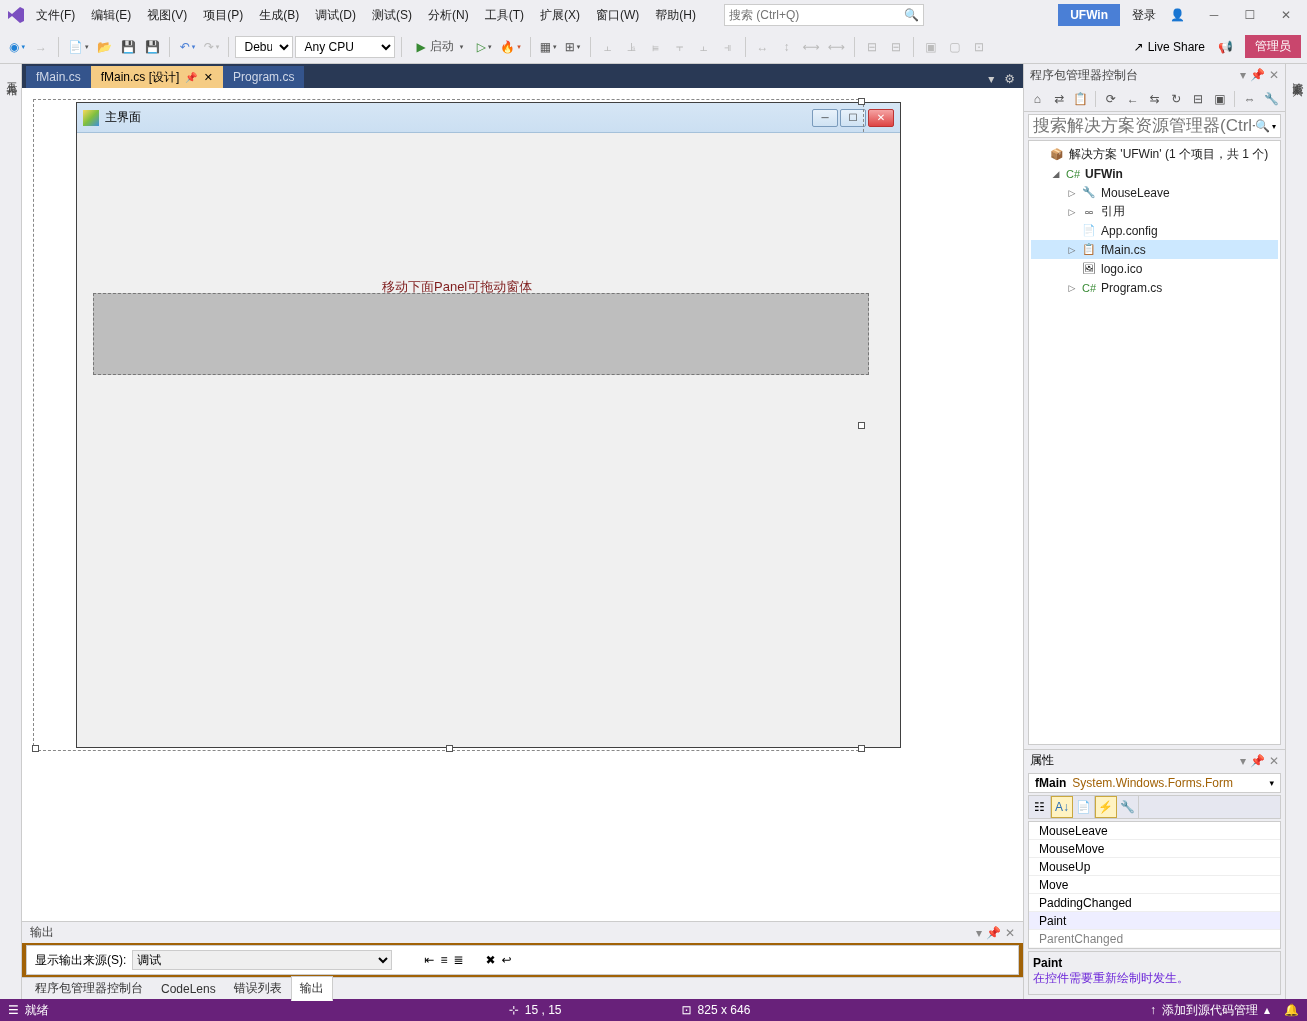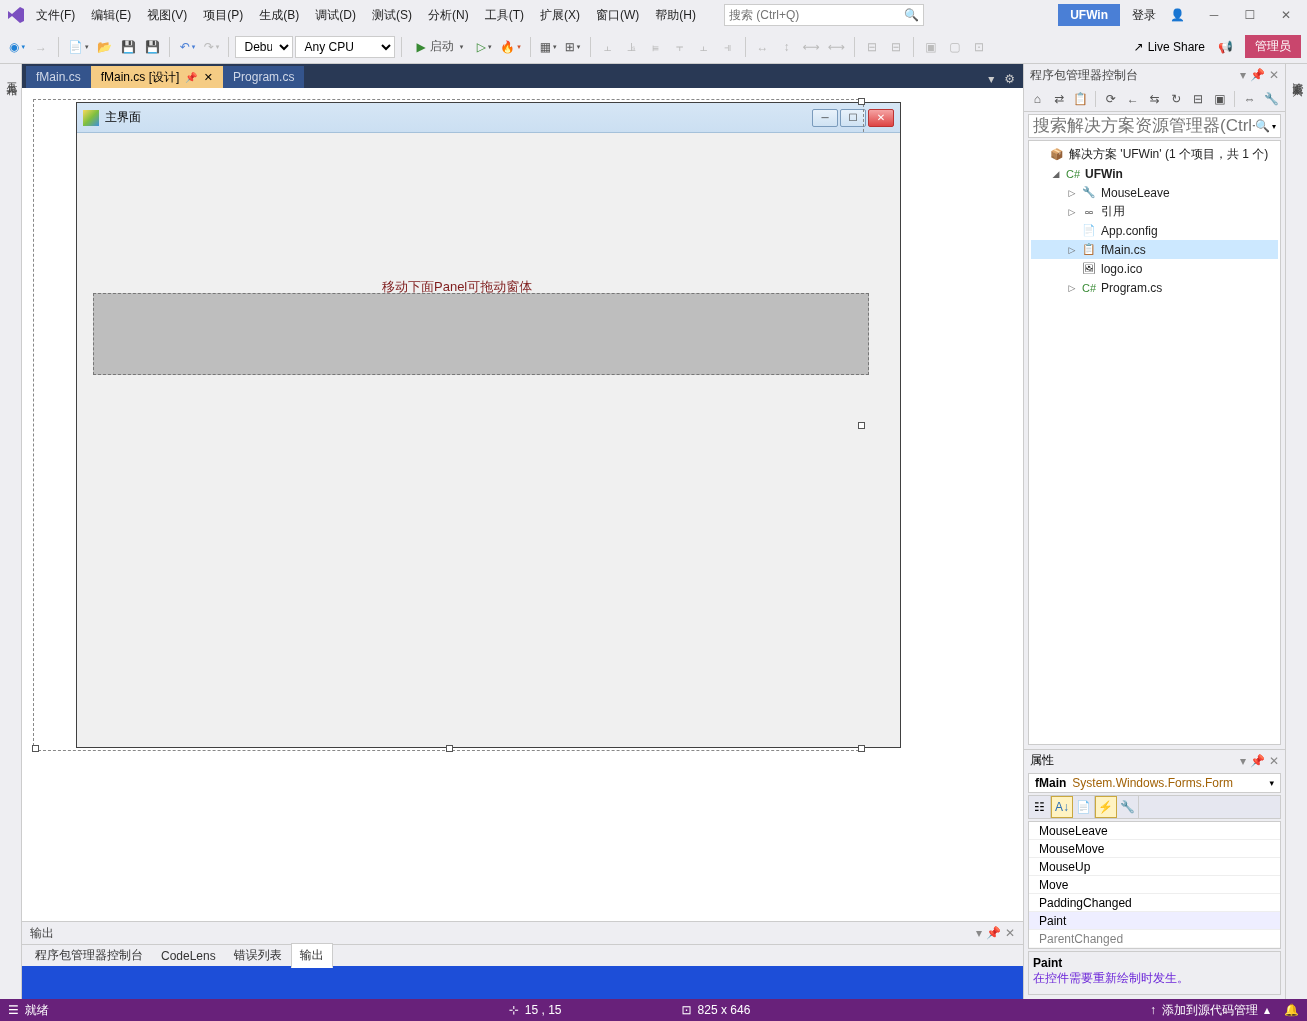--- a/index.html
+++ b/index.html
@@ -50,21 +50,21 @@
 .form-titlebar .ficon { width: 16px; height: 16px; margin-right: 6px; background:linear-gradient(135deg,#f7d95a,#7fbf3f,#3f8fdc);}
 .form-titlebar .ftitle { color: #000; font-size: 12px; }
 .form-titlebar .fbtns { margin-left: auto; display: flex; gap: 2px; }
 .form-titlebar .fbtn { width: 26px; height: 18px; border: 1px solid #7a9bbc; background: linear-gradient(#e8f2fb,#cfe2f3); display: flex; align-items: center; justify-content: center; font-size: 10px; color: #333; border-radius:2px;}
 .form-titlebar .fbtn.close { background: linear-gradient(#f5a3a3,#d44); color: #fff; border-color:#b33;}
 .form-body { flex: 1; position: relative; background:#f0f0f0;}
 .form-body .label-text { position: absolute; left: 305px; top: 145px; font-size: 13px; color: #7f1d1d; }
 .form-body .panel { position: absolute; left: 16px; top: 160px; width: 776px; height: 82px; background: #bebebe; border: 1px dashed #777; }
 
 .handle { position:absolute; width:7px; height:7px; background:#fff; border:1px solid #555; }
-.output-panel { height: 78px; background: #1d4ed8; border-top:1px solid #ccc; display:flex; flex-direction:column;}
+.output-panel { height: 78px; background: #a16207; border-top:1px solid #ccc; display:flex; flex-direction:column;}
 .panel-header { height: 22px; background: #eeeef2; display: flex; align-items: center; padding: 0 8px; color: #444; }
 .panel-header .ph-title { font-size: 12px; }
 .panel-header .ph-right { margin-left: auto; display: flex; gap: 4px; color:#888;}
 .output-body { flex:1; display:flex; align-items:center; gap:6px; padding:4px 8px; background:#fff; border:1px solid #ccc; margin:2px 4px;}
 .output-body select{ width:260px; height:20px; border:1px solid #ccc;}
 .bottom-tabs { height: 22px; background:#eeeef2; display:flex; align-items:center; padding:0 4px; gap:0; border-top:1px solid #ccc;}
 .bottom-tabs .btab { padding:3px 8px; font-size:12px; cursor:pointer; color:#333; border:1px solid transparent;}
 .bottom-tabs .btab.active { background:#fff; border:1px solid #ccc; border-bottom:1px solid #fff;}
 
 .right-col { width: 262px; background: #eeeef2; display: flex; flex-direction: column; border-left:1px solid #ccc;}
@@ -250,20 +250,31 @@
 
     <div class="output-panel">
       <div class="panel-header">
         <span class="ph-title">输出</span>
         <div class="ph-right">
           <span>▾</span>
           <span>📌</span>
           <span>✕</span>
         </div>
       </div>
+      <div class="output-body">
+        <span>显示输出来源(S):</span>
+        <select><option>调试</option></select>
+        <span style="width:20px"></span>
+        <span class="tb-btn disabled">⇤</span>
+        <span class="tb-btn disabled">≡</span>
+        <span class="tb-btn disabled">≣</span>
+        <span style="width:10px"></span>
+        <span class="tb-btn">✖</span>
+        <span class="tb-btn">↩</span>
+      </div>
       <div class="bottom-tabs">
         <div class="btab">程序包管理器控制台</div>
         <div class="btab">CodeLens</div>
         <div class="btab">错误列表</div>
         <div class="btab active">输出</div>
       </div>
     </div>
   </div>
 
   <div class="right-col">

